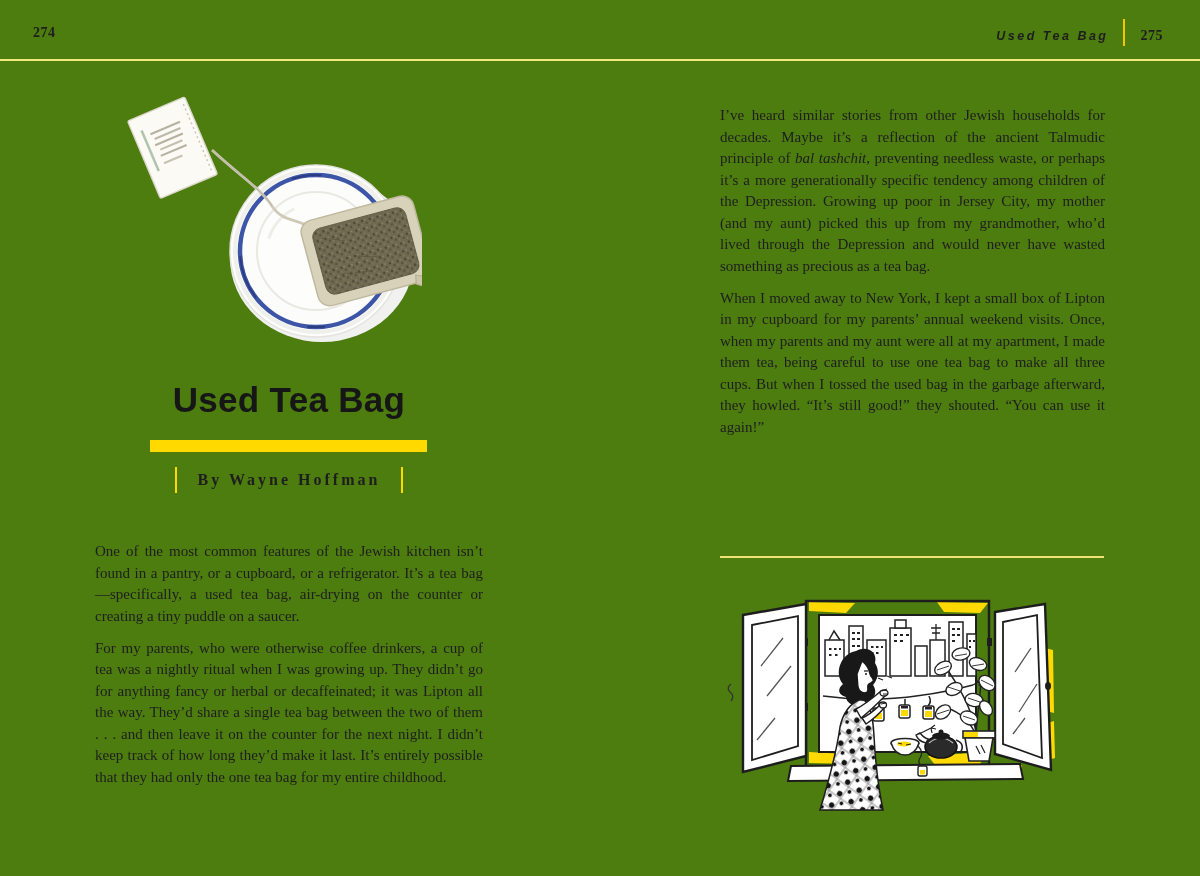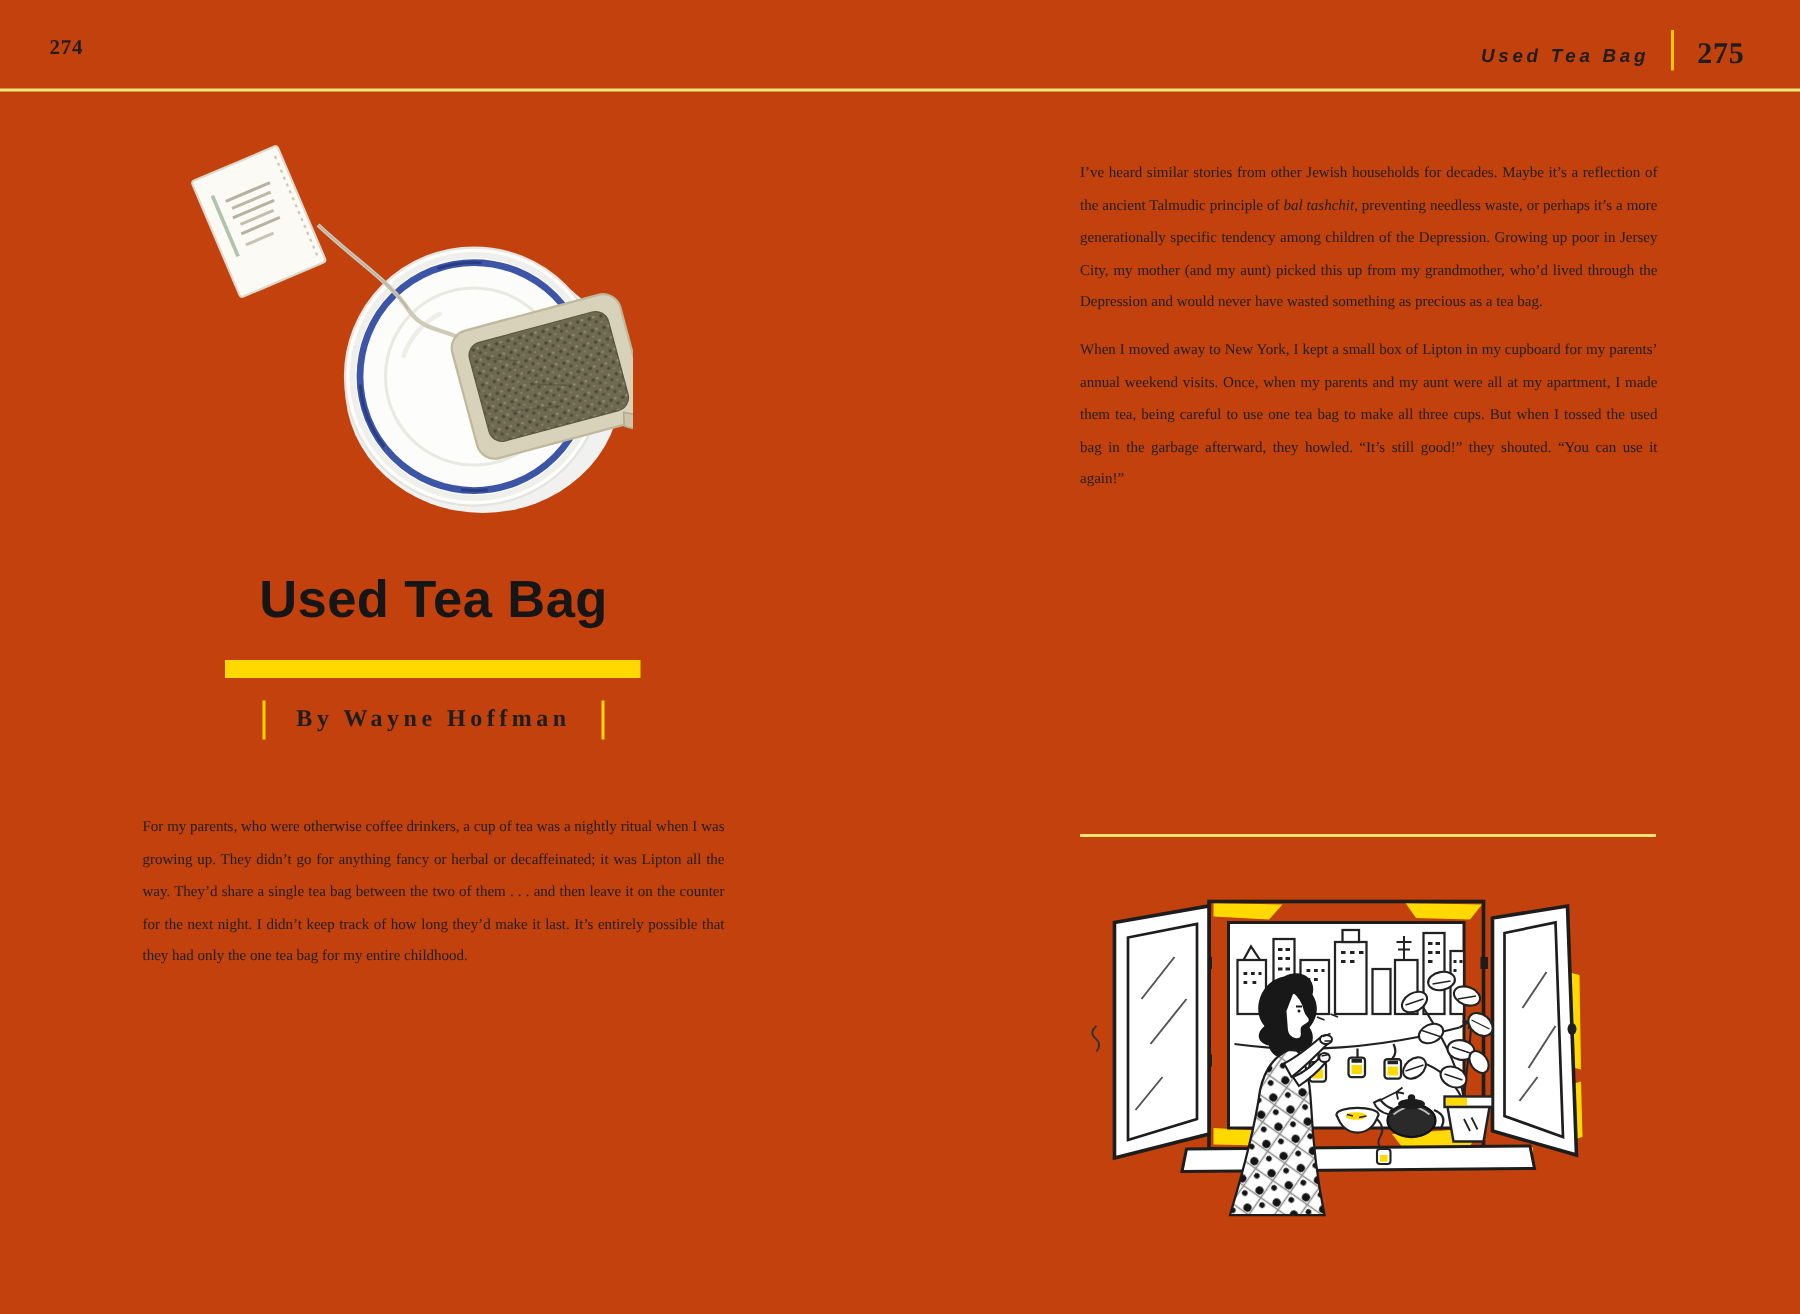--- a/index.html
+++ b/index.html
@@ -1,40 +1,40 @@
 <!DOCTYPE html>
 <html><head>
 <meta charset="utf-8">
 <style>
   html,body{margin:0;padding:0;background:#fff;}
-  .spread{position:relative;width:1200px;height:876px;background:#c2410c;overflow:hidden;
+  .spread{position:relative;width:1200px;height:876px;background:#4d7c0f;overflow:hidden;
           font-family:"Liberation Serif",serif;color:#1e1e1e;}
 
   
   .pagenum{position:absolute;top:25px;font-weight:bold;font-size:14px;letter-spacing:.5px;
            font-family:"Liberation Serif",serif;}
   .pagenum.left{left:33px;}
   .head-right{position:absolute;top:19px;right:37px;display:flex;align-items:center;}
   .running-head{font-family:"Liberation Sans",sans-serif;font-style:italic;font-weight:bold;
                 font-size:12.5px;letter-spacing:2.5px;padding-top:6px;}
   .head-bar{width:2px;height:27px;background:#f7c600;margin:0 16px 0 14px;}
-  .head-right .pagenum-r{font-weight:bold;font-size:20px;letter-spacing:.5px;padding-top:6px;}
+  .head-right .pagenum-r{font-weight:bold;font-size:14px;letter-spacing:.5px;padding-top:6px;}
   .top-rule{position:absolute;top:59px;left:0;width:1200px;height:2px;background:#f2e87e;}
 
   
   .photo{position:absolute;left:112px;top:92px;}
   .title{position:absolute;left:95px;top:380px;width:388px;text-align:center;
          font-family:"Liberation Sans",sans-serif;font-weight:bold;font-size:35px;
          letter-spacing:.3px;color:#161616;}
   .title-bar{position:absolute;left:150px;top:440px;width:277px;height:12px;background:#ffd900;}
   .byline-wrap{position:absolute;left:95px;top:467px;width:388px;display:flex;justify-content:center;}
   .byline{font-family:"Liberation Serif",serif;font-weight:bold;font-size:16px;letter-spacing:3px;
           padding:4px 21px;border-left:2px solid #ffd900;border-right:2px solid #ffd900;text-align:center;}
   .col{position:absolute;}
-  .col p{margin:0 0 10.5px;font-size:10px;line-height:21.5px;text-align:justify;}
+  .col p{margin:0 0 10.5px;font-size:15px;line-height:21.5px;text-align:justify;}
   .col p:last-child{margin-bottom:0;}
   .left-text{left:95px;top:541px;width:388px;}
 
   
   .right-text{left:720px;top:105px;width:385px;}
   .right-rule{position:absolute;left:720px;top:556px;width:384px;height:2px;background:#f1e276;}
   .illustration{position:absolute;left:723px;top:588px;}
 </style>
 </head>
 <body>
@@ -91,20 +91,21 @@
     </g>
   </svg>
 
   <div class="title">Used Tea Bag</div>
   <div class="title-bar"></div>
   <div class="byline-wrap">
     <span class="byline">By Wayne Hoffman</span>
   </div>
 
   <div class="col left-text">
+    <p>One of the most common features of the Jewish kitchen isn’t found in a pantry, or a cupboard, or a refrigerator. It’s a tea bag—specifically, a used tea bag, air-drying on the counter or creating a tiny puddle on a saucer.</p>
     <p>For my parents, who were otherwise coffee drinkers, a cup of tea was a nightly ritual when I was growing up. They didn’t go for anything fancy or herbal or decaffeinated; it was Lipton all the way. They’d share a single tea bag between the two of them . . . and then leave it on the counter for the next night. I didn’t keep track of how long they’d make it last. It’s entirely possible that they had only the one tea bag for my entire childhood.</p>
   </div>
 
   <div class="col right-text">
     <p>I’ve heard similar stories from other Jewish households for decades. Maybe it’s a reflection of the ancient Talmudic principle of <i>bal tashchit</i>, preventing needless waste, or perhaps it’s a more generationally specific tendency among children of the Depression. Growing up poor in Jersey City, my mother (and my aunt) picked this up from my grandmother, who’d lived through the Depression and would never have wasted something as precious as a tea bag.</p>
     <p>When I moved away to New York, I kept a small box of Lipton in my cupboard for my parents’ annual weekend visits. Once, when my parents and my aunt were all at my apartment, I made them tea, being careful to use one tea bag to make all three cups. But when I tossed the used bag in the garbage afterward, they howled. “It’s still good!” they shouted. “You can use it again!”</p>
   </div>
 
   <div class="right-rule"></div>
 

